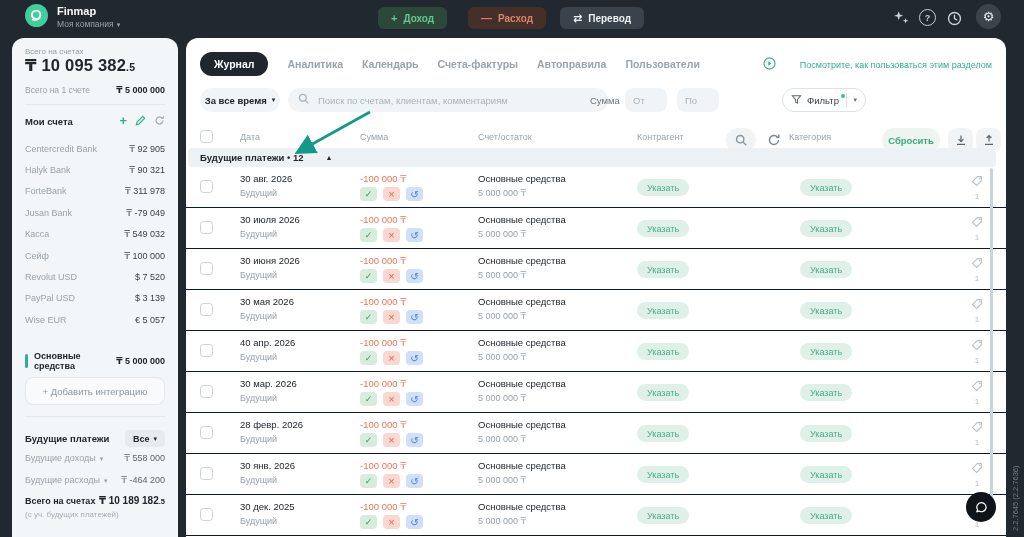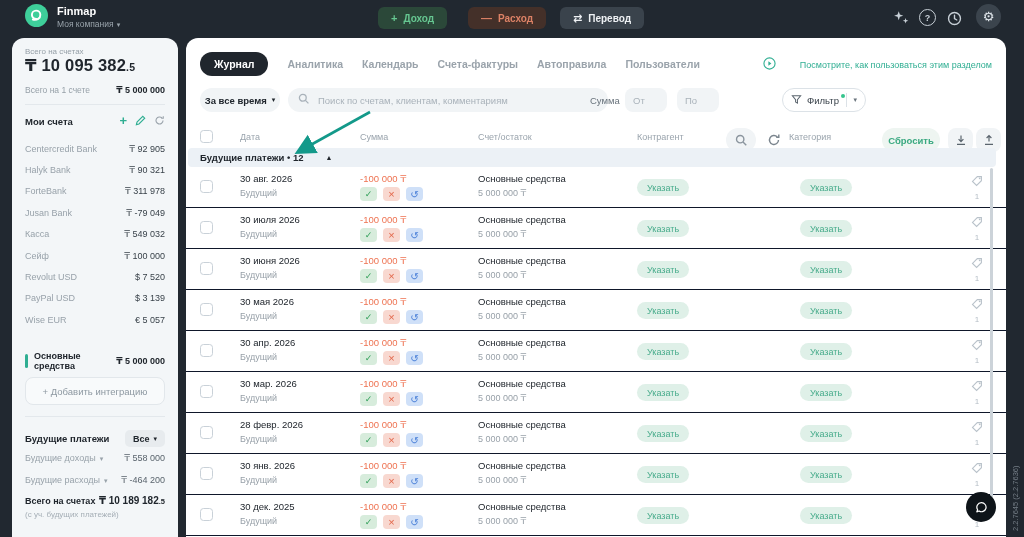--- a/index.html
+++ b/index.html
@@ -479,21 +479,21 @@
             <path d="M6.3 1.6h4.1v4.1L5.6 10.5 1.5 6.4z" fill="none" stroke="#b9c2ca" stroke-width="1.1"></path>
             <circle cx="8.7" cy="3.3" r=".9" fill="#b9c2ca"></circle>
           </svg>
           <div class="tagcount">1</div>
         </div>
       </div>
 
       <div class="row">
         <span class="checkbox"></span>
         <div class="cell c-date">
-          <div class="l1">30 апр. 2026</div>
+          <div class="l1">40 апр. 2026</div>
           <div class="l2">Будущий</div>
         </div>
         <div class="cell c-amt">
           <div class="amt-val">-100 000 ₸</div>
           <div class="actions">
             <span class="act act-ok">✓</span>
             <span class="act act-no">×</span>
             <span class="act act-rep">↺</span>
           </div>
         </div>

